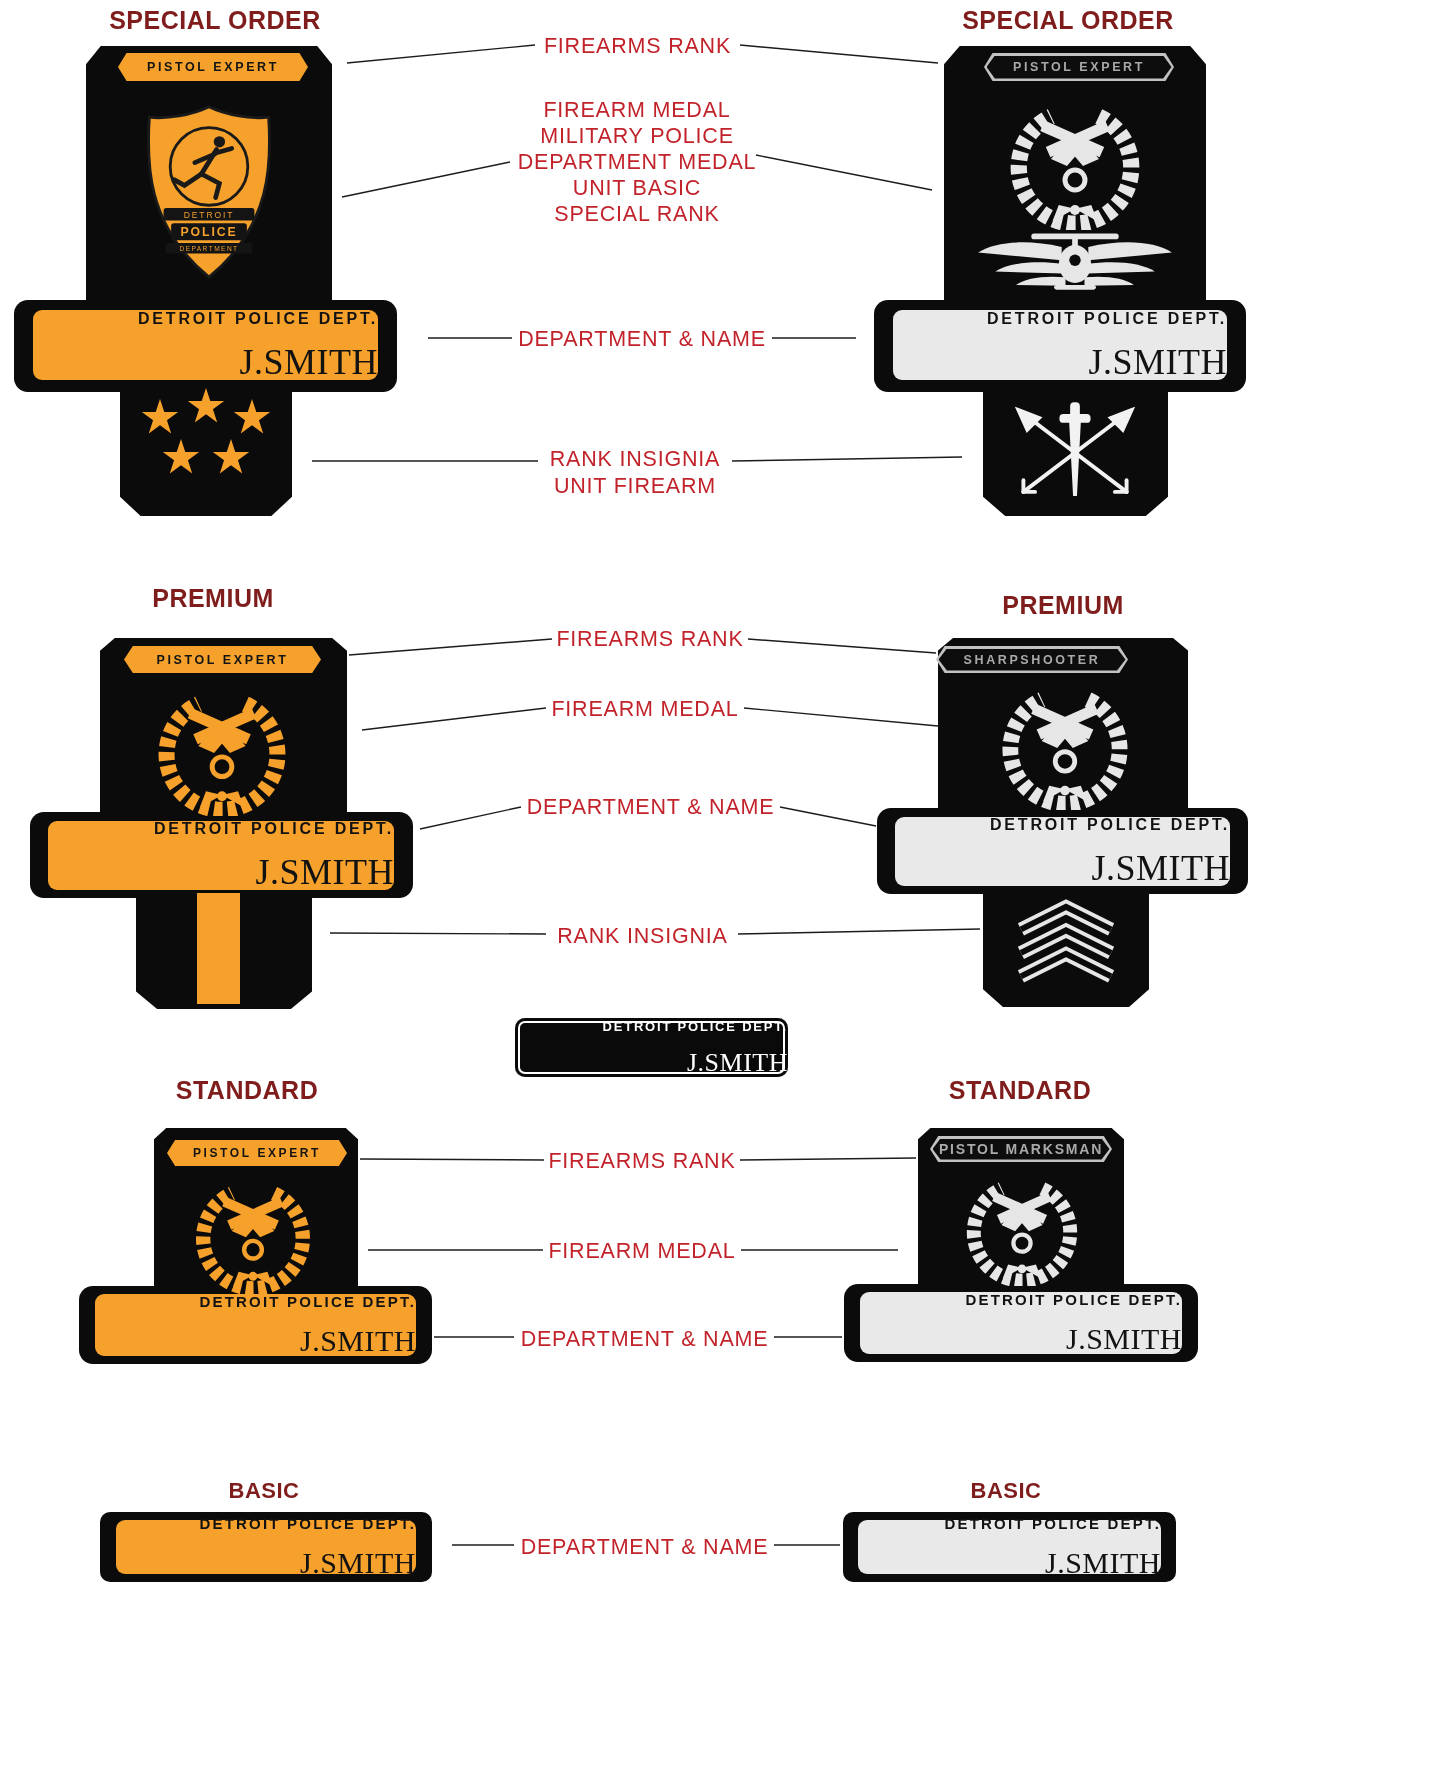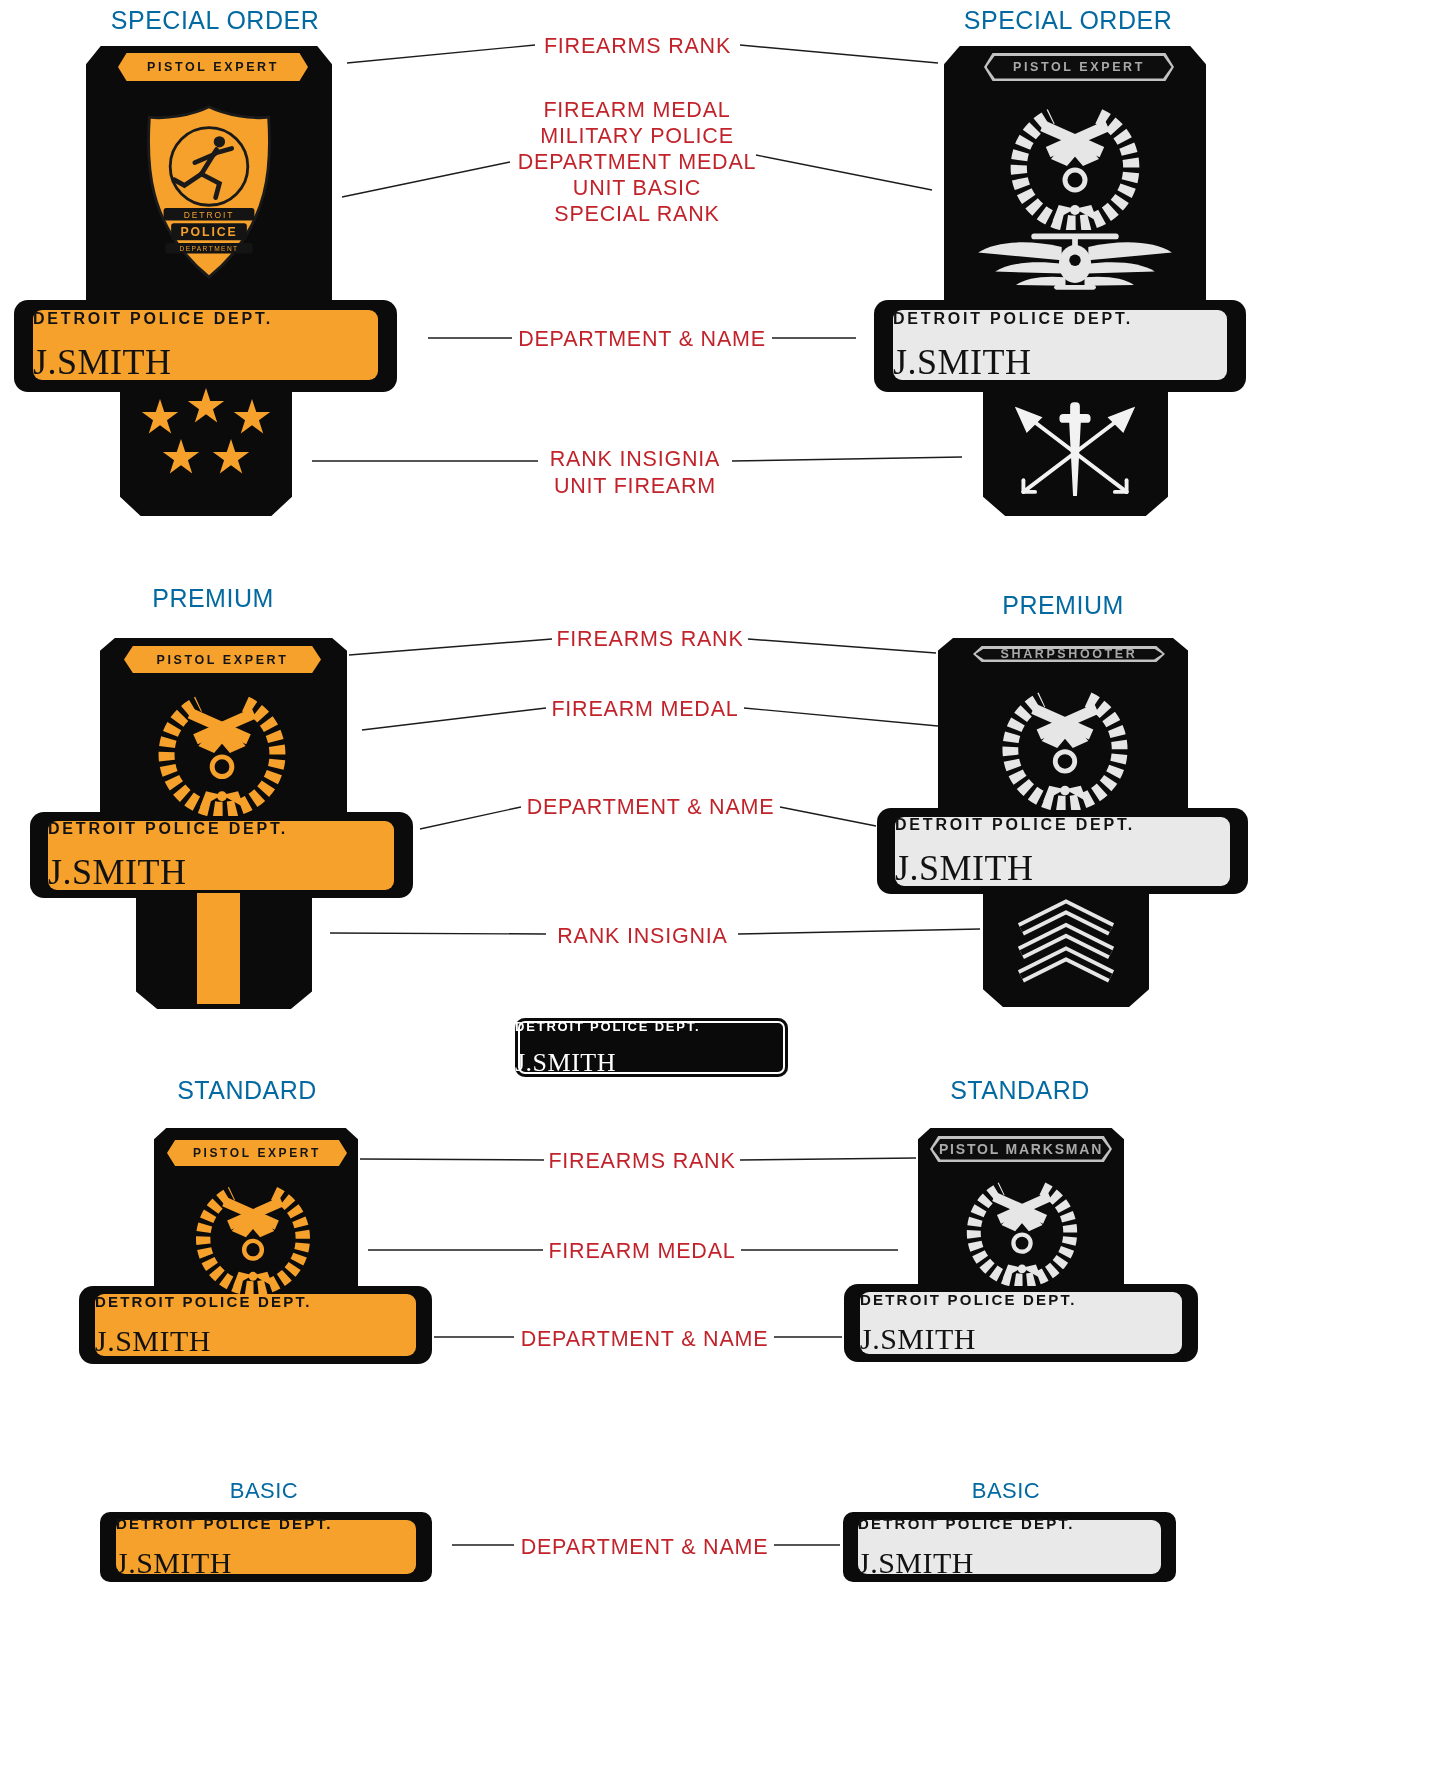--- a/index.html
+++ b/index.html
@@ -2,35 +2,35 @@
 <html style="--background: #ffffff; --badge-black: #0b0b0b; --orange: #f5a12b; --silver: #e9e9e9; --label-red: #c2232b; --banner-gray: #a9a9a9;"><head>
 <meta charset="utf-8">
 <style>
   * { box-sizing: border-box; }
   html, body { margin: 0; padding: 0; background: #fff; }
   body { font-family: "Liberation Sans", sans-serif; }
   .canvas { position: relative; width: 1445px; height: 1771px; background: var(--background, #ffffff); overflow: hidden; margin: 0 auto; }
   .abs { position: absolute; }
   svg.abs { display: block; }
 
-  .heading { position: absolute; font-size: 25px; font-weight: 400; letter-spacing: 0.5px; color: #0369a1; text-align: center; }
+  .heading { position: absolute; font-size: 25px; font-weight: 700; letter-spacing: 0.5px; color: #7f1d1d; text-align: center; }
   .rlabel { position: absolute; color: var(--label-red, #c2232b); font-size: 21.5px; line-height: 26px; font-weight: 500; letter-spacing: 0.8px; text-align: center; }
   .rlabel.lh27 { line-height: 27px; }
 
   .block-top { position: absolute; background: var(--badge-black, #0b0b0b); clip-path: polygon(6% 0, 94% 0, 100% 7%, 100% 100%, 0 100%, 0 7%); }
   .block-mid { position: absolute; background: var(--badge-black, #0b0b0b); border-radius: 14px; }
   .block-tab { position: absolute; background: var(--badge-black, #0b0b0b); clip-path: polygon(0 0, 100% 0, 100% 85%, 88% 100%, 12% 100%, 0 85%); }
 
   .banner { position: absolute; clip-path: polygon(4.5% 0, 95.5% 0, 100% 50%, 95.5% 100%, 4.5% 100%, 0 50%); display: flex; align-items: center; justify-content: center; font-size: 12.5px; font-weight: 700; letter-spacing: 2.6px; }
   .banner.gold { background: var(--orange, #f5a12b); color: #141414; }
   .banner.silver { background: #c2c2c2; }
   .banner .core { position: absolute; inset: 2.5px; clip-path: polygon(4.5% 0, 95.5% 0, 100% 50%, 95.5% 100%, 4.5% 100%, 0 50%); background: #0d0d0d; color: var(--banner-gray, #a9a9a9); display: flex; align-items: center; justify-content: center; letter-spacing: 2.6px; }
   .banner .core.tight { letter-spacing: 1.8px; font-size: 14px; }
 
-  .plate { position: absolute; border-radius: 9px; display: flex; flex-direction: column; align-items: flex-start; justify-content: center; gap: 17px; }
+  .plate { position: absolute; border-radius: 9px; display: flex; flex-direction: column; align-items: flex-end; justify-content: center; gap: 17px; }
   .plate .dept { font-size: 16px; font-weight: 600; letter-spacing: 2.8px; line-height: 1; white-space: nowrap; }
   .plate .pname { font-size: 36px; font-weight: 500; letter-spacing: 0.5px; line-height: 1; white-space: nowrap; font-family: Liberation Serif, serif; }
   .plate.sm .dept { font-size: 15px; letter-spacing: 2.2px; }
   .plate.sm .pname { font-size: 30px; }
   .plate.xs .dept { font-size: 13px; letter-spacing: 1.8px; }
   .plate.xs .pname { font-size: 26px; }
   .plate.gold { background: var(--orange, #f5a12b); color: #121212; }
   .plate.silverp { background: var(--silver, #e9e9e9); color: #121212; }
   .plate.dark { background: #0a0a0a; color: #ffffff; box-shadow: inset 0 0 0 3px #0a0a0a, inset 0 0 0 5px #ffffff; border-radius: 10px; }
 
@@ -240,21 +240,21 @@
     <div class="plate gold" style="left:48px;top:821px;width:346px;height:69px">
       <div class="dept">DETROIT POLICE DEPT.</div>
       <div class="pname">J.SMITH</div>
     </div>
   </div>
 
   <div>
     <div class="block-top" style="left:938px;top:638px;width:250px;height:178px"></div>
     <div class="block-mid" style="left:877px;top:808px;width:371px;height:86px"></div>
     <div class="block-tab" style="left:983px;top:889px;width:166px;height:118px"></div>
-    <div class="banner silver" style="left:973px;top:646px;width:192px;height:16px">
+    <div class="banner silver" style="left:936px;top:646px;width:192px;height:27px">
       <div class="core">SHARPSHOOTER</div>
     </div>
     <svg class="abs silver-ico" style="left:985px;top:674px;width:160px;height:136px">
         <use href="#sym-wreath"></use>
       </svg>
     <div class="plate silverp" style="left:895px;top:817px;width:335px;height:69px">
       <div class="dept">DETROIT POLICE DEPT.</div>
       <div class="pname">J.SMITH</div>
     </div>
     <svg class="abs silver-ico" style="left:1006px;top:898px;width:120px;height:98px">

